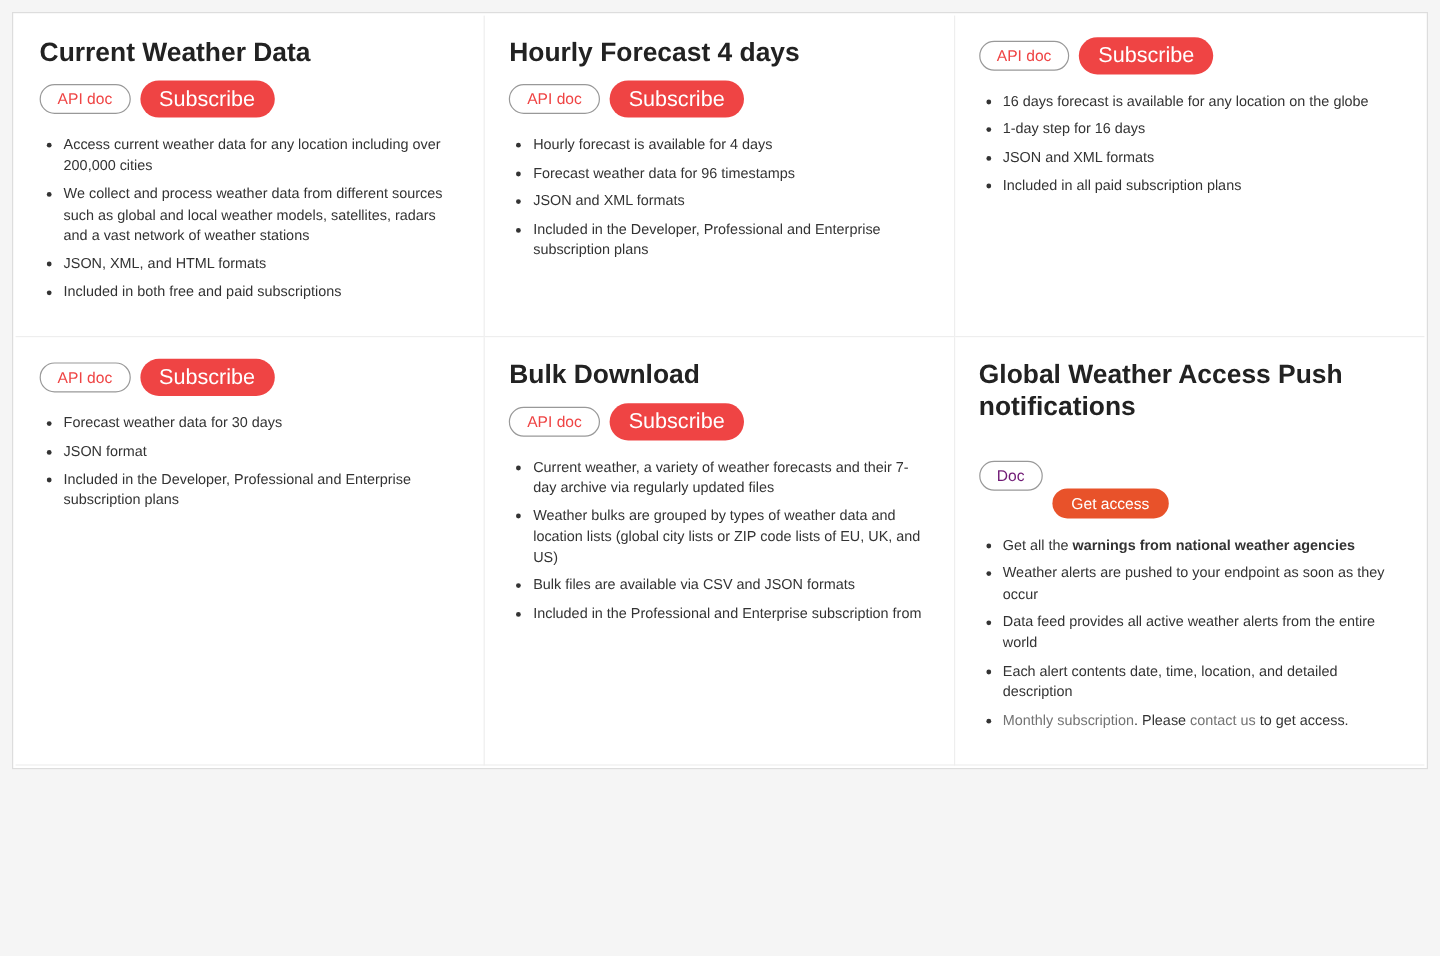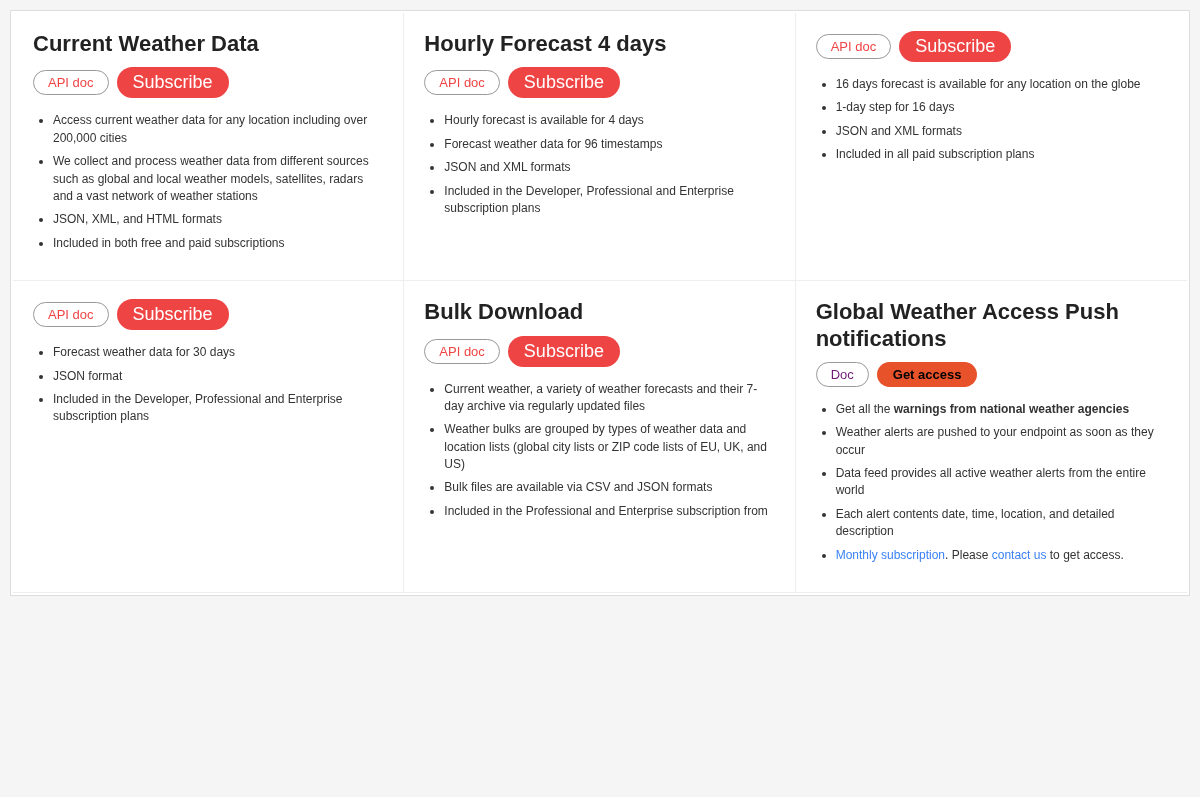--- a/index.html
+++ b/index.html
@@ -68,39 +68,40 @@
       background: #fff;
       padding: 4px 14px;
       font-size: 13px;
       color: #701a75;
       cursor: pointer;
     }
     .btn-getaccess {
       border: none;
       border-radius: 20px;
       background: #e8522a;
-      color: #000000;
+      color: #ffffff;
       padding: 5px 16px;
       font-size: 13px;
       cursor: pointer;
-      font-weight: 700;
+      font-weight: 400;
+      margin-top: 45px;
     }
     .card ul {
       padding-left: 20px;
       list-style: disc;
     }
     .card ul li {
       font-size: 12px;
       color: #333;
       margin-bottom: 6px;
       line-height: 1.45;
     }
     .bold { font-weight: bold; }
     .link-orange {
-      color: #3b82f6;
+      color: #737373;
       text-decoration: none;
       cursor: pointer;
     }
   </style>
 </head>
 <body>
 
 <div class="container">
   <div class="grid">
 

